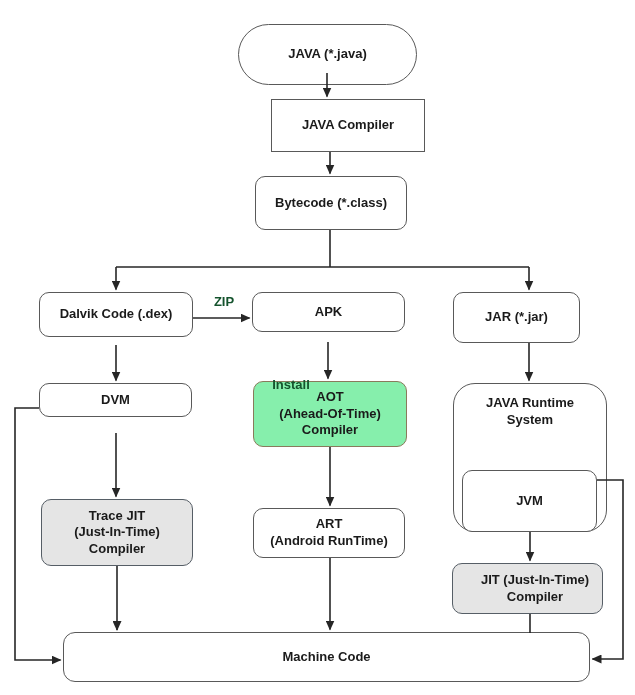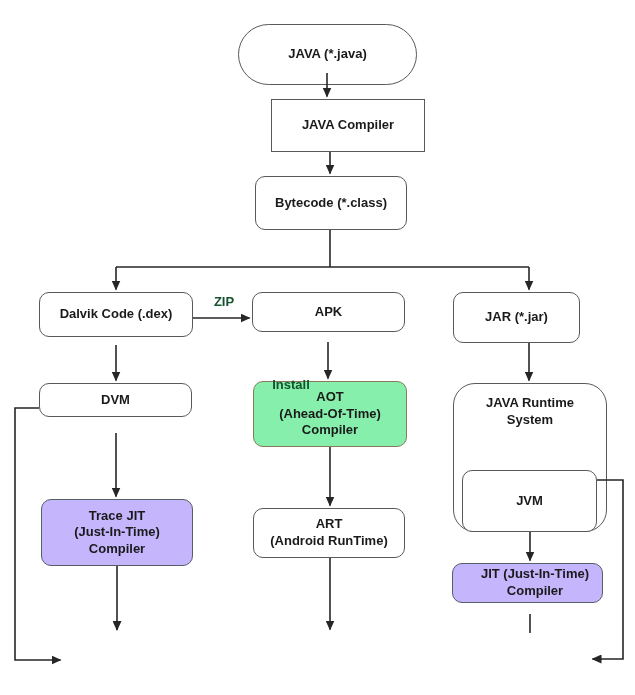--- a/index.html
+++ b/index.html
@@ -23,21 +23,21 @@
     font-weight:bold;
     font-size:13px;
     line-height:1.28;
     color:#1a1a1a;
     white-space:pre-line;
     z-index:2;
   }
   .stadium{border-radius:31px;margin-top:12px;}
   .sharp{border-radius:0;}
   .tan{background:#86efac;border-color:#8a7a5c;}
-  .gray{background:#c4b5fd;border-color:#565e66;}
+  .gray{background:#e5e5e5;border-color:#565e66;}
   .container-node{
     border-radius:22px;
     align-items:flex-start;
     padding-top:11px;
     z-index:1;
   }
   .wide{border-radius:12px;}
   .edge-label{
     position:absolute;
     font-weight:bold;
@@ -113,21 +113,22 @@
 
   <div class="node" style="left:462px;top:462px;width:135px;height:62px;margin-top:8px;">JVM</div>
 
   <div class="node gray" style="left:41px;top:499px;width:152px;height:67px;">Trace JIT
 (Just-In-Time)
 Compiler</div>
 
   <div class="node" style="left:253px;top:508px;width:152px;height:50px;">ART
 (Android RunTime)</div>
 
-  <div class="node gray" style="left:452px;top:563px;width:151px;height:40px;padding-left:15px;">JIT (Just-In-Time)
+  <div class="node gray" style="left:452px;top:563px;width:151px;height:51px;padding-left:15px;">JIT (Just-In-Time)
 Compiler</div>
 
+  <div class="node wide" style="left:63px;top:632px;width:527px;height:50px;">Machine Code</div>
 
   <div class="edge-label" style="left:202px;top:294px;width:44px;">ZIP</div>
 
   <div class="edge-label" style="left:262px;top:353px;width:58px;margin-top:24px;">Install</div>
 
 </div>
 
 </body></html>

